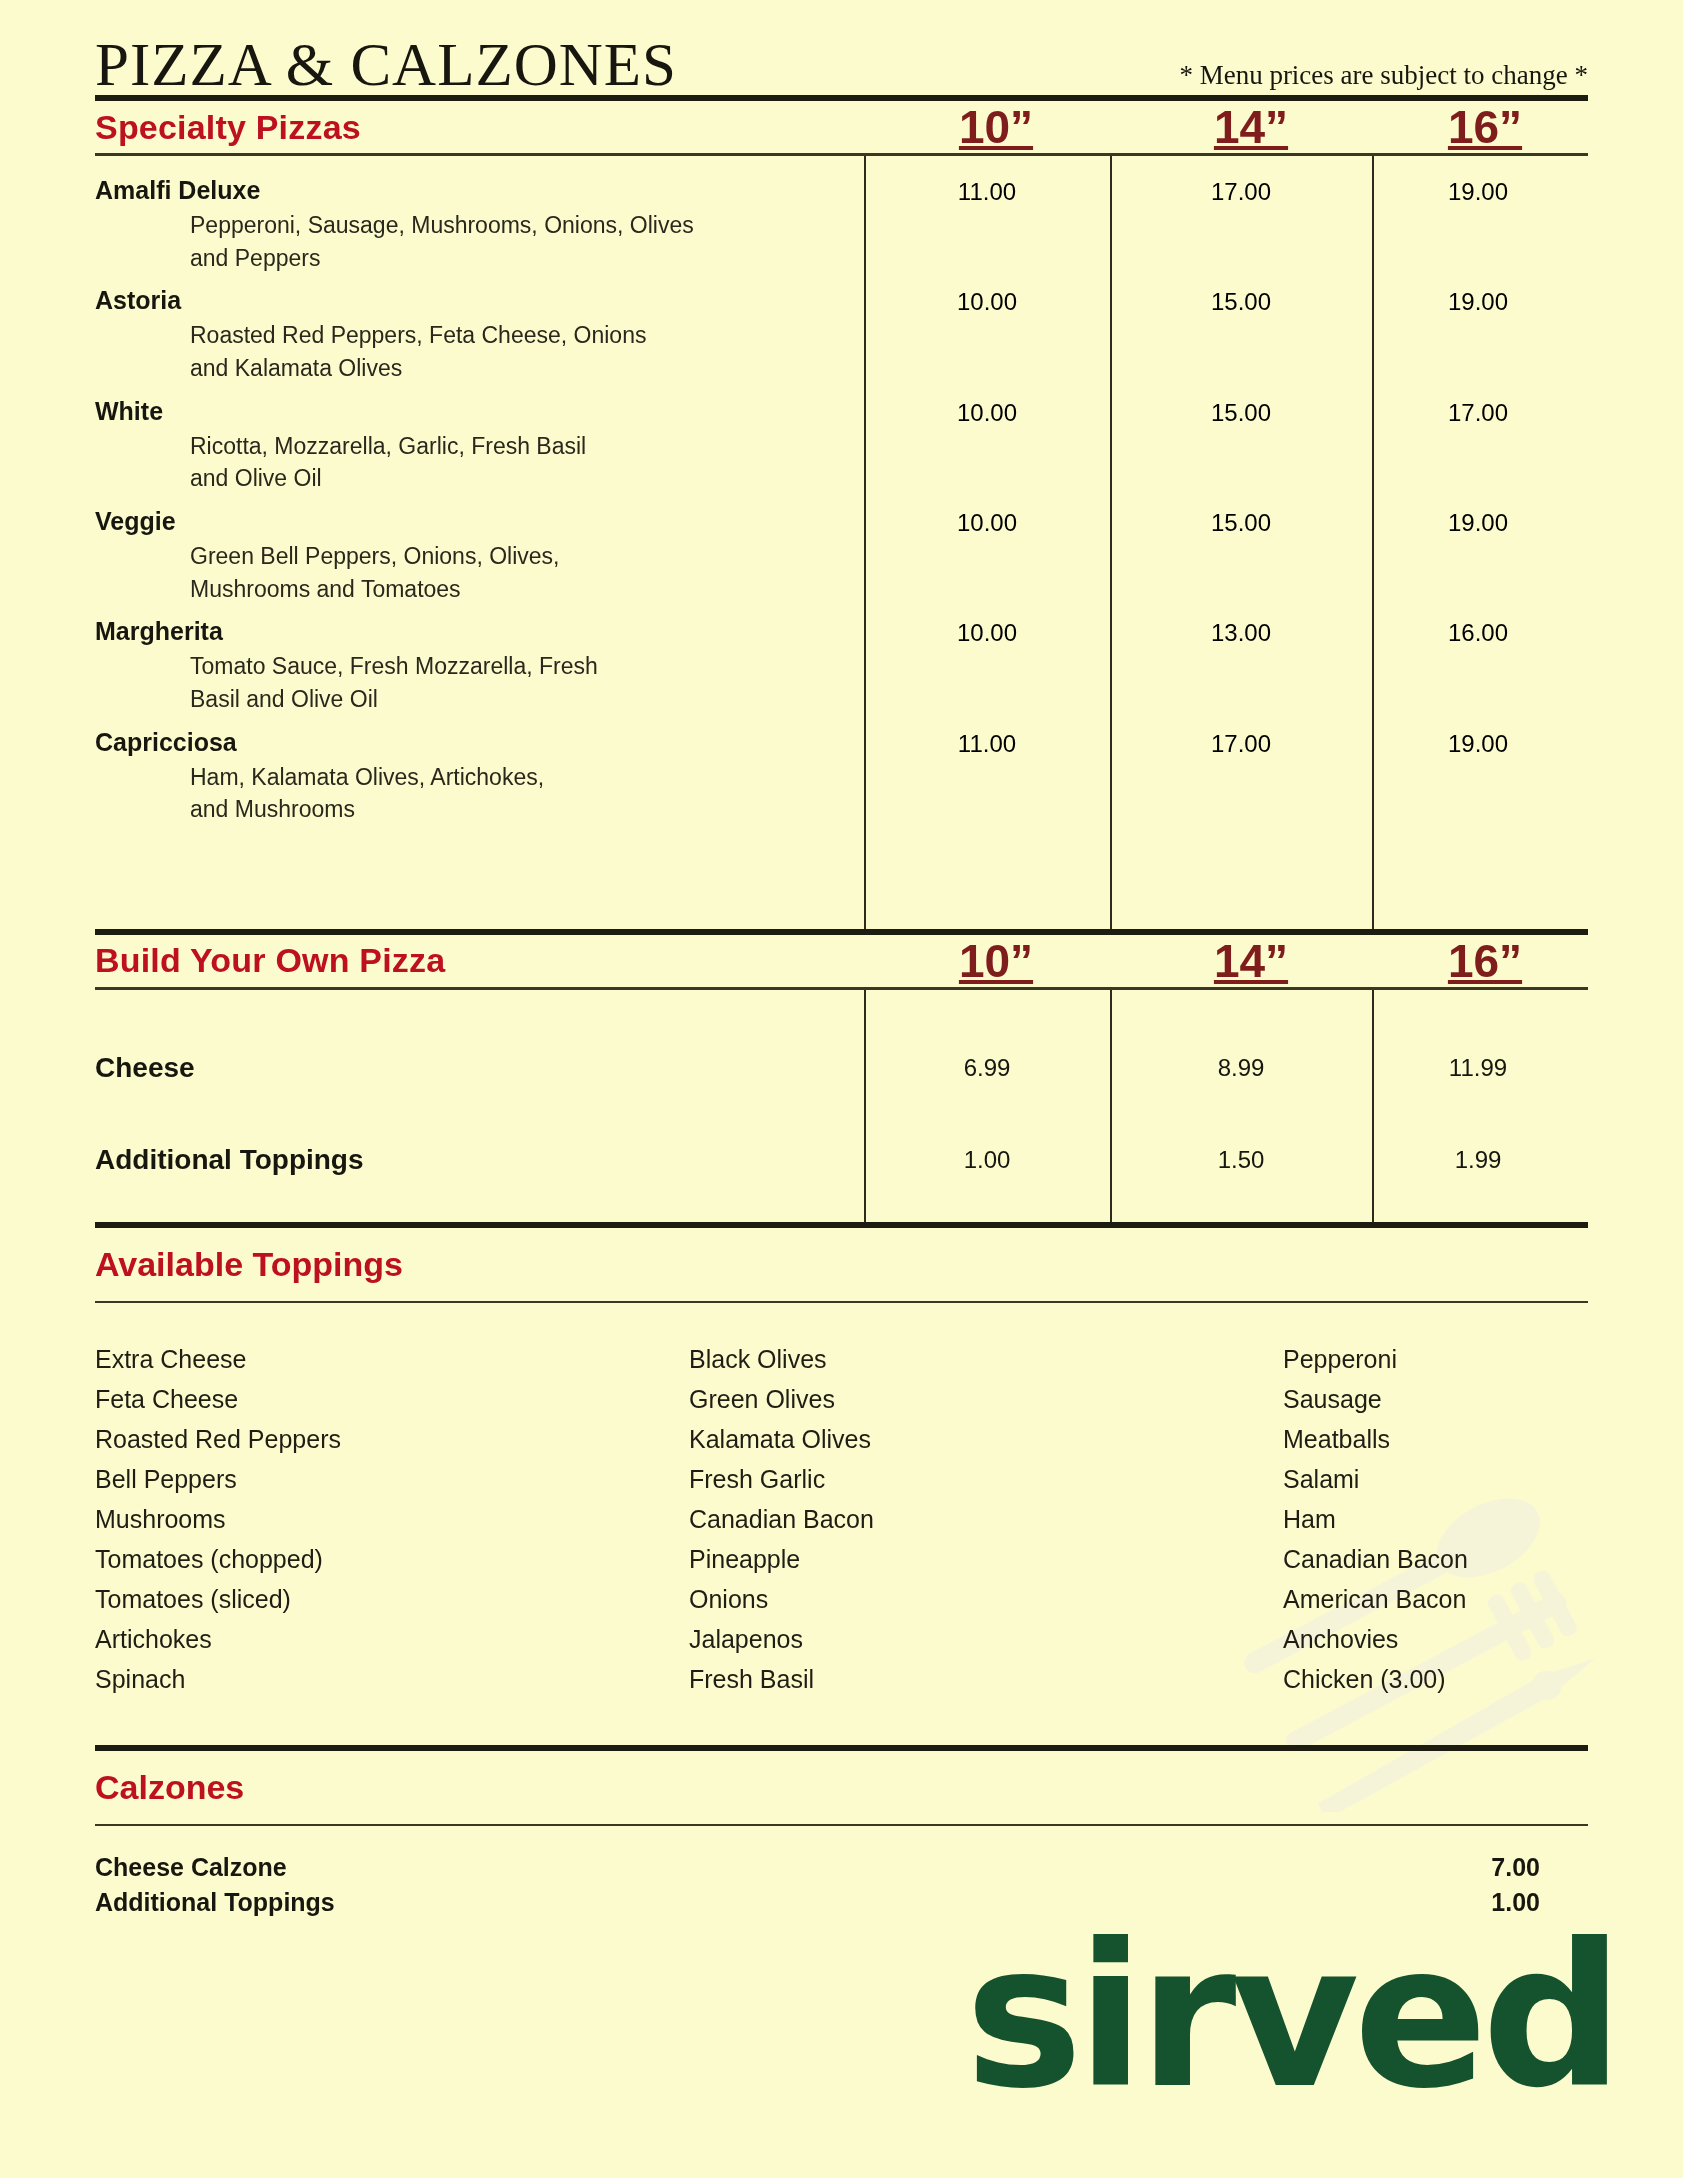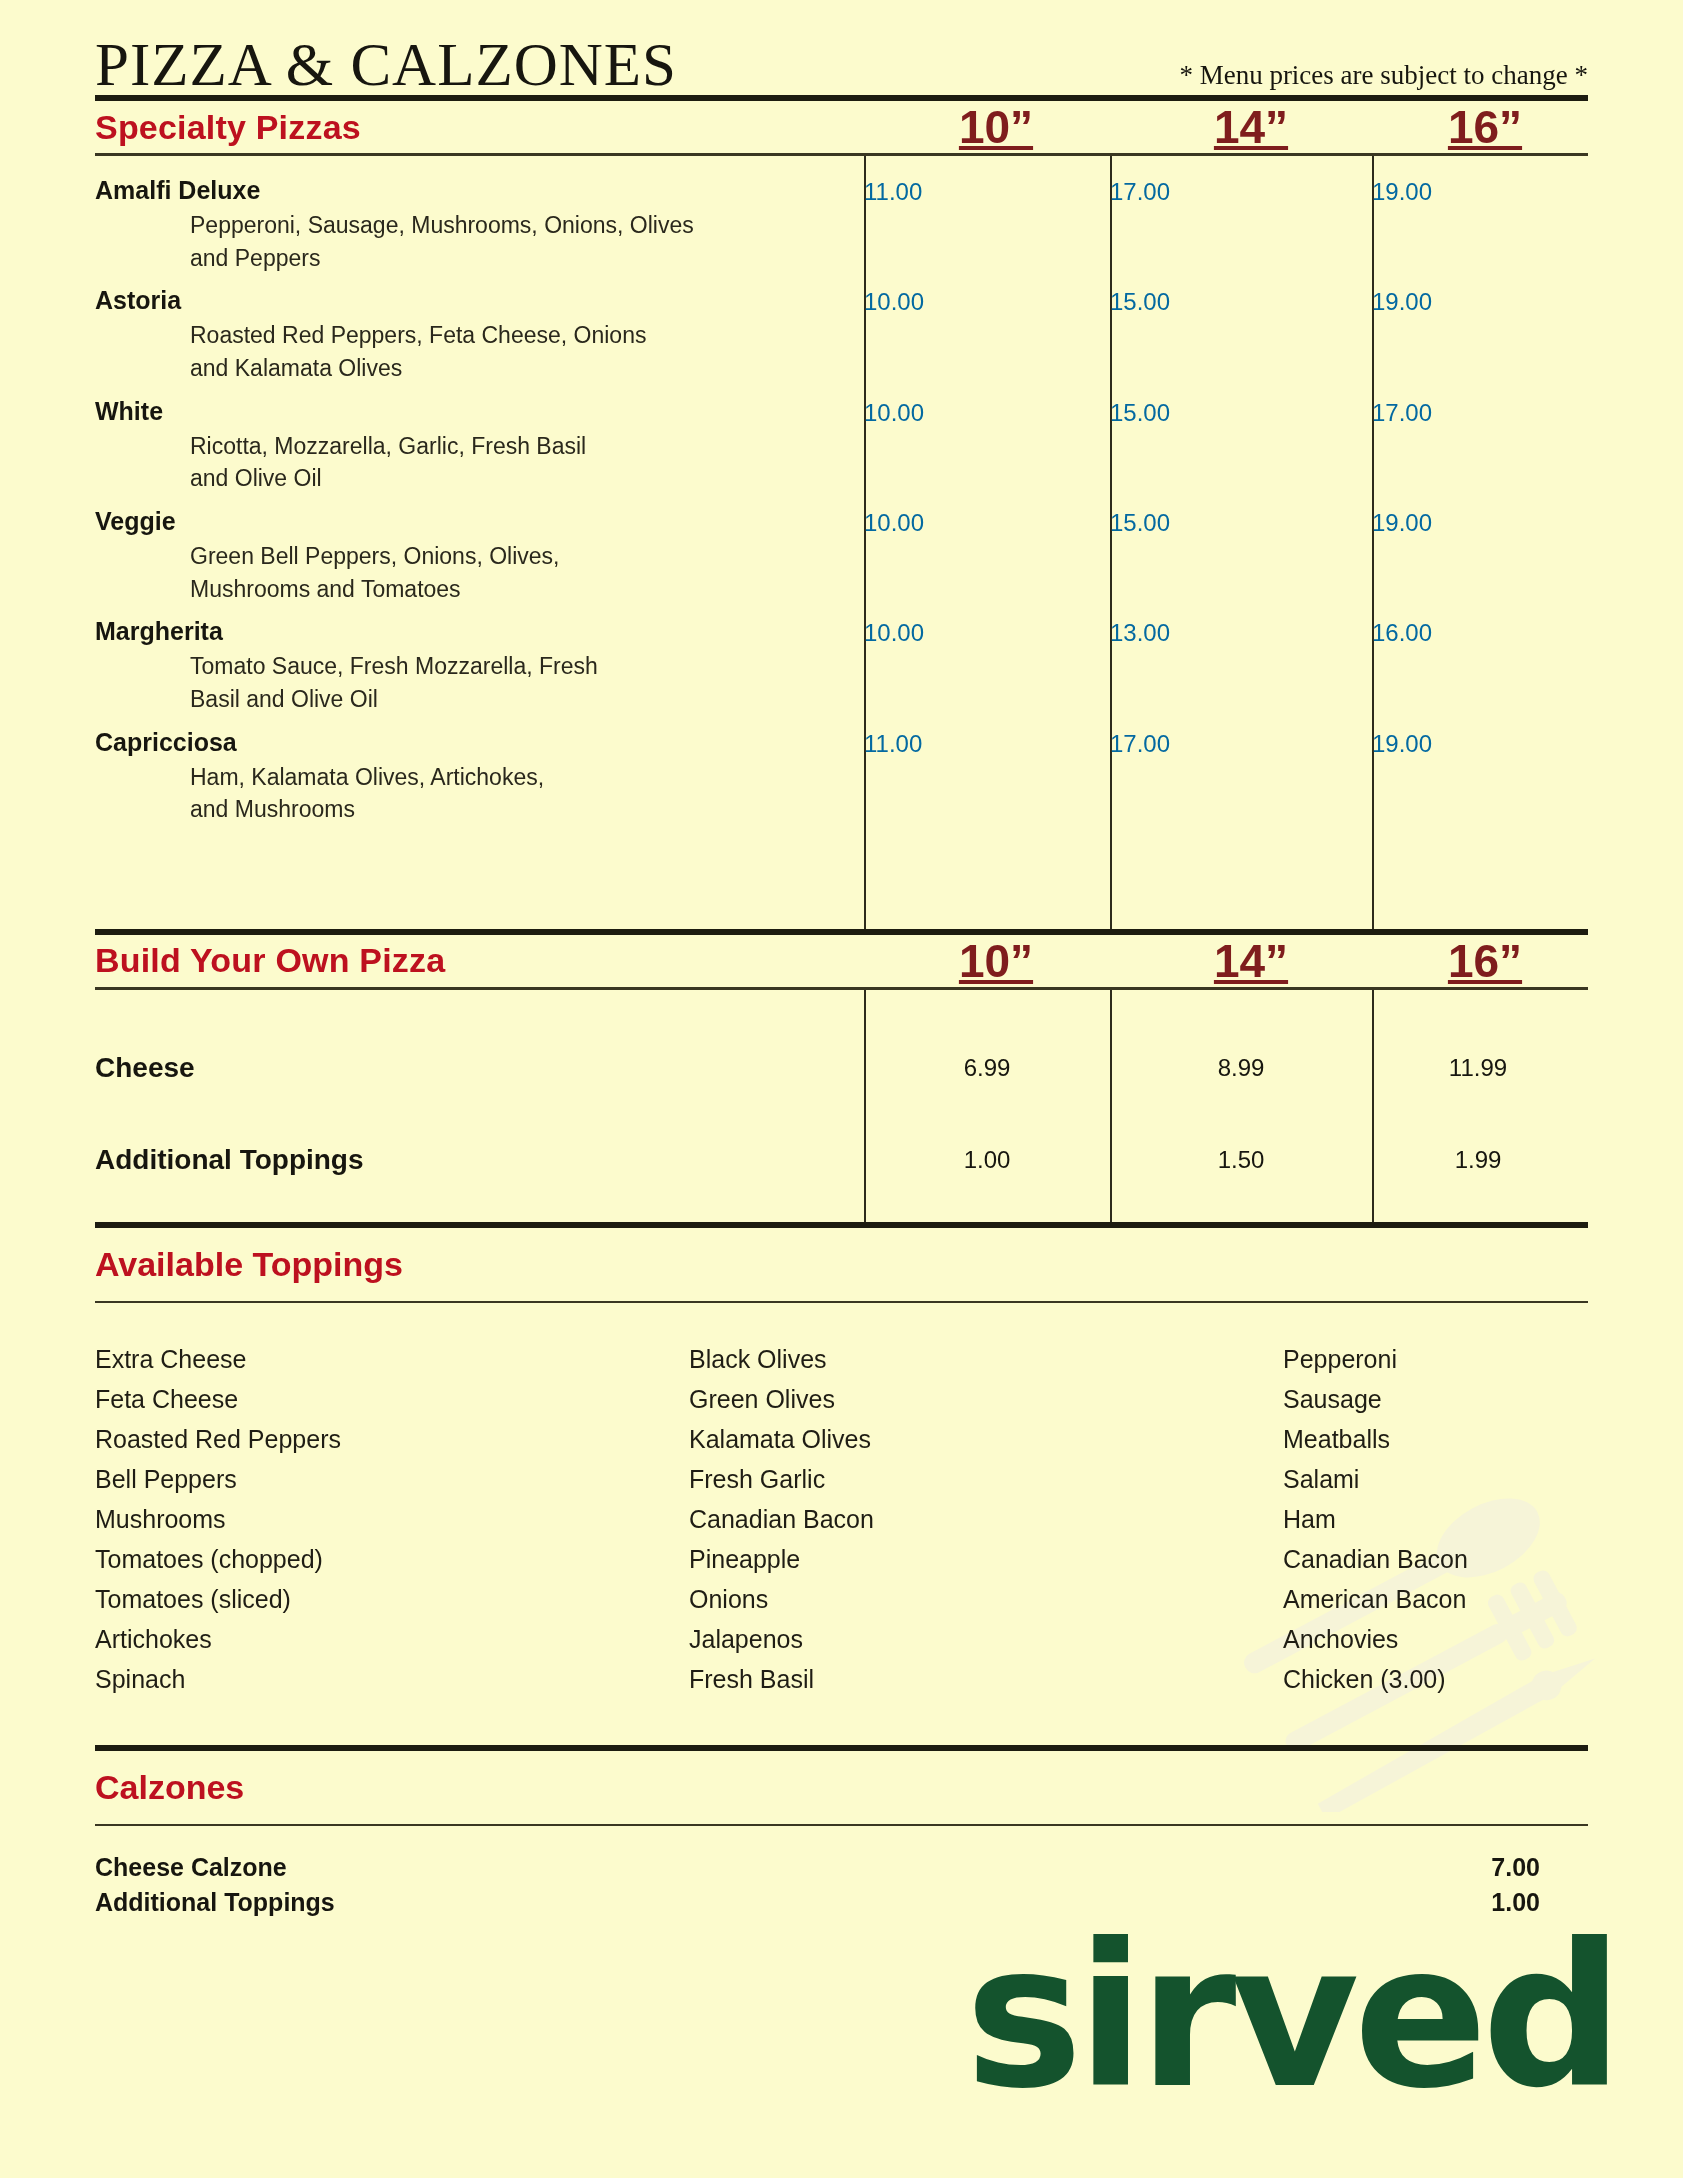--- a/index.html
+++ b/index.html
@@ -170,21 +170,22 @@
     line-height: 1.42;
     color: #2a281c;
     padding-left: 95px;
     padding-top: 6px;
     white-space: pre-line;
   }
   .pz-price {
     font-size: 24px;
     line-height: 1;
     padding-top: 16px;
-    color: #0369a1;
+    text-align: center;
+    color: #000000;
   }
   .pz-price.p1 { flex: 0 0 246px; }
   .pz-price.p2 { flex: 0 0 262px; }
   .pz-price.p3 { flex: 0 0 212px; }
   .pizza-tail { height: 87px; }
 
   
   .byo-table {
     position: relative;
   }

